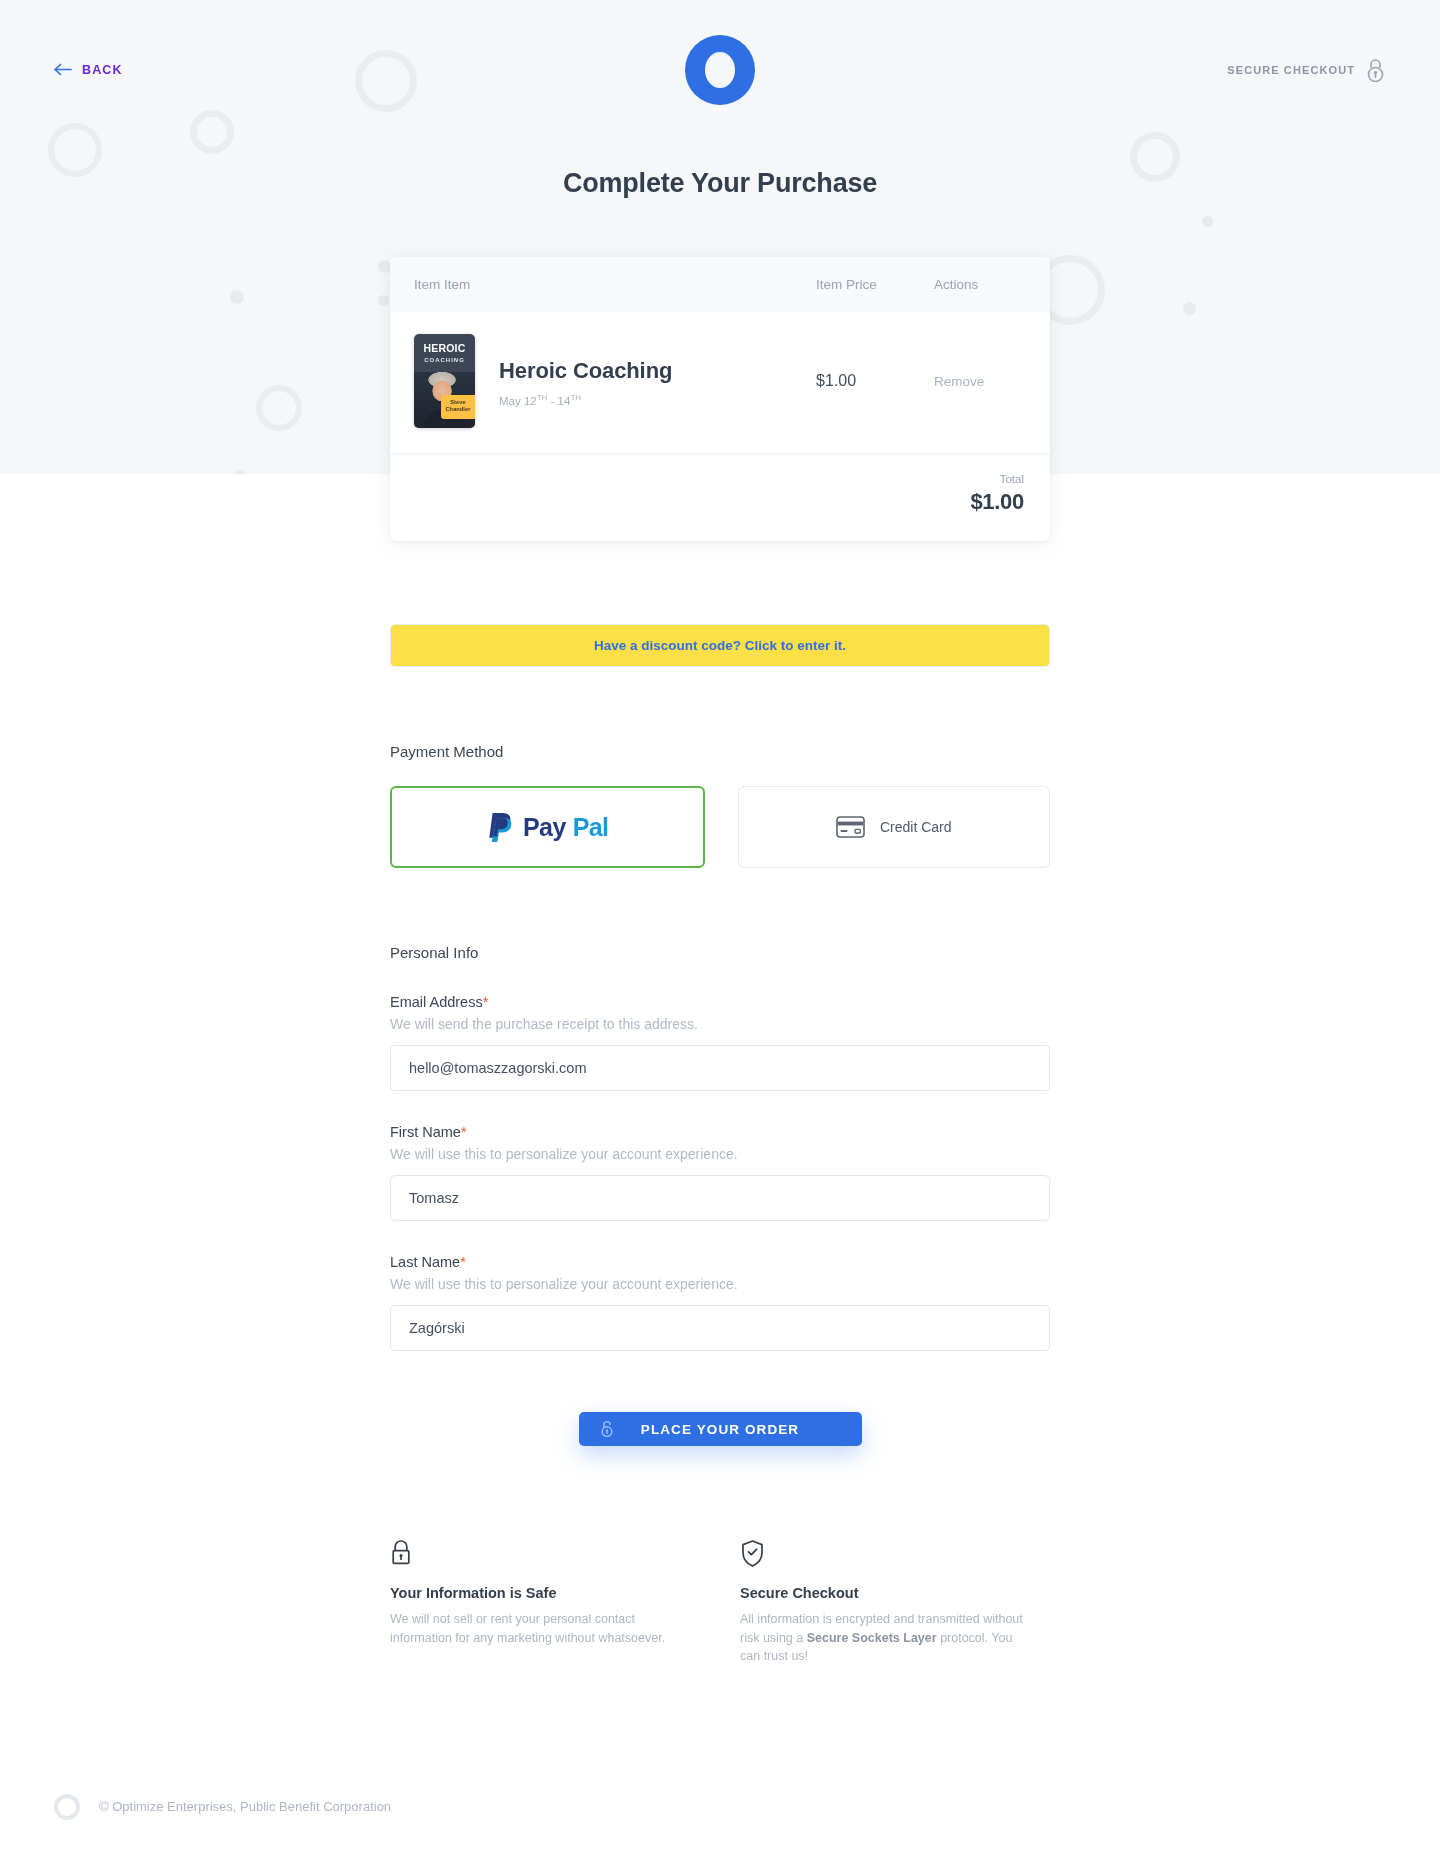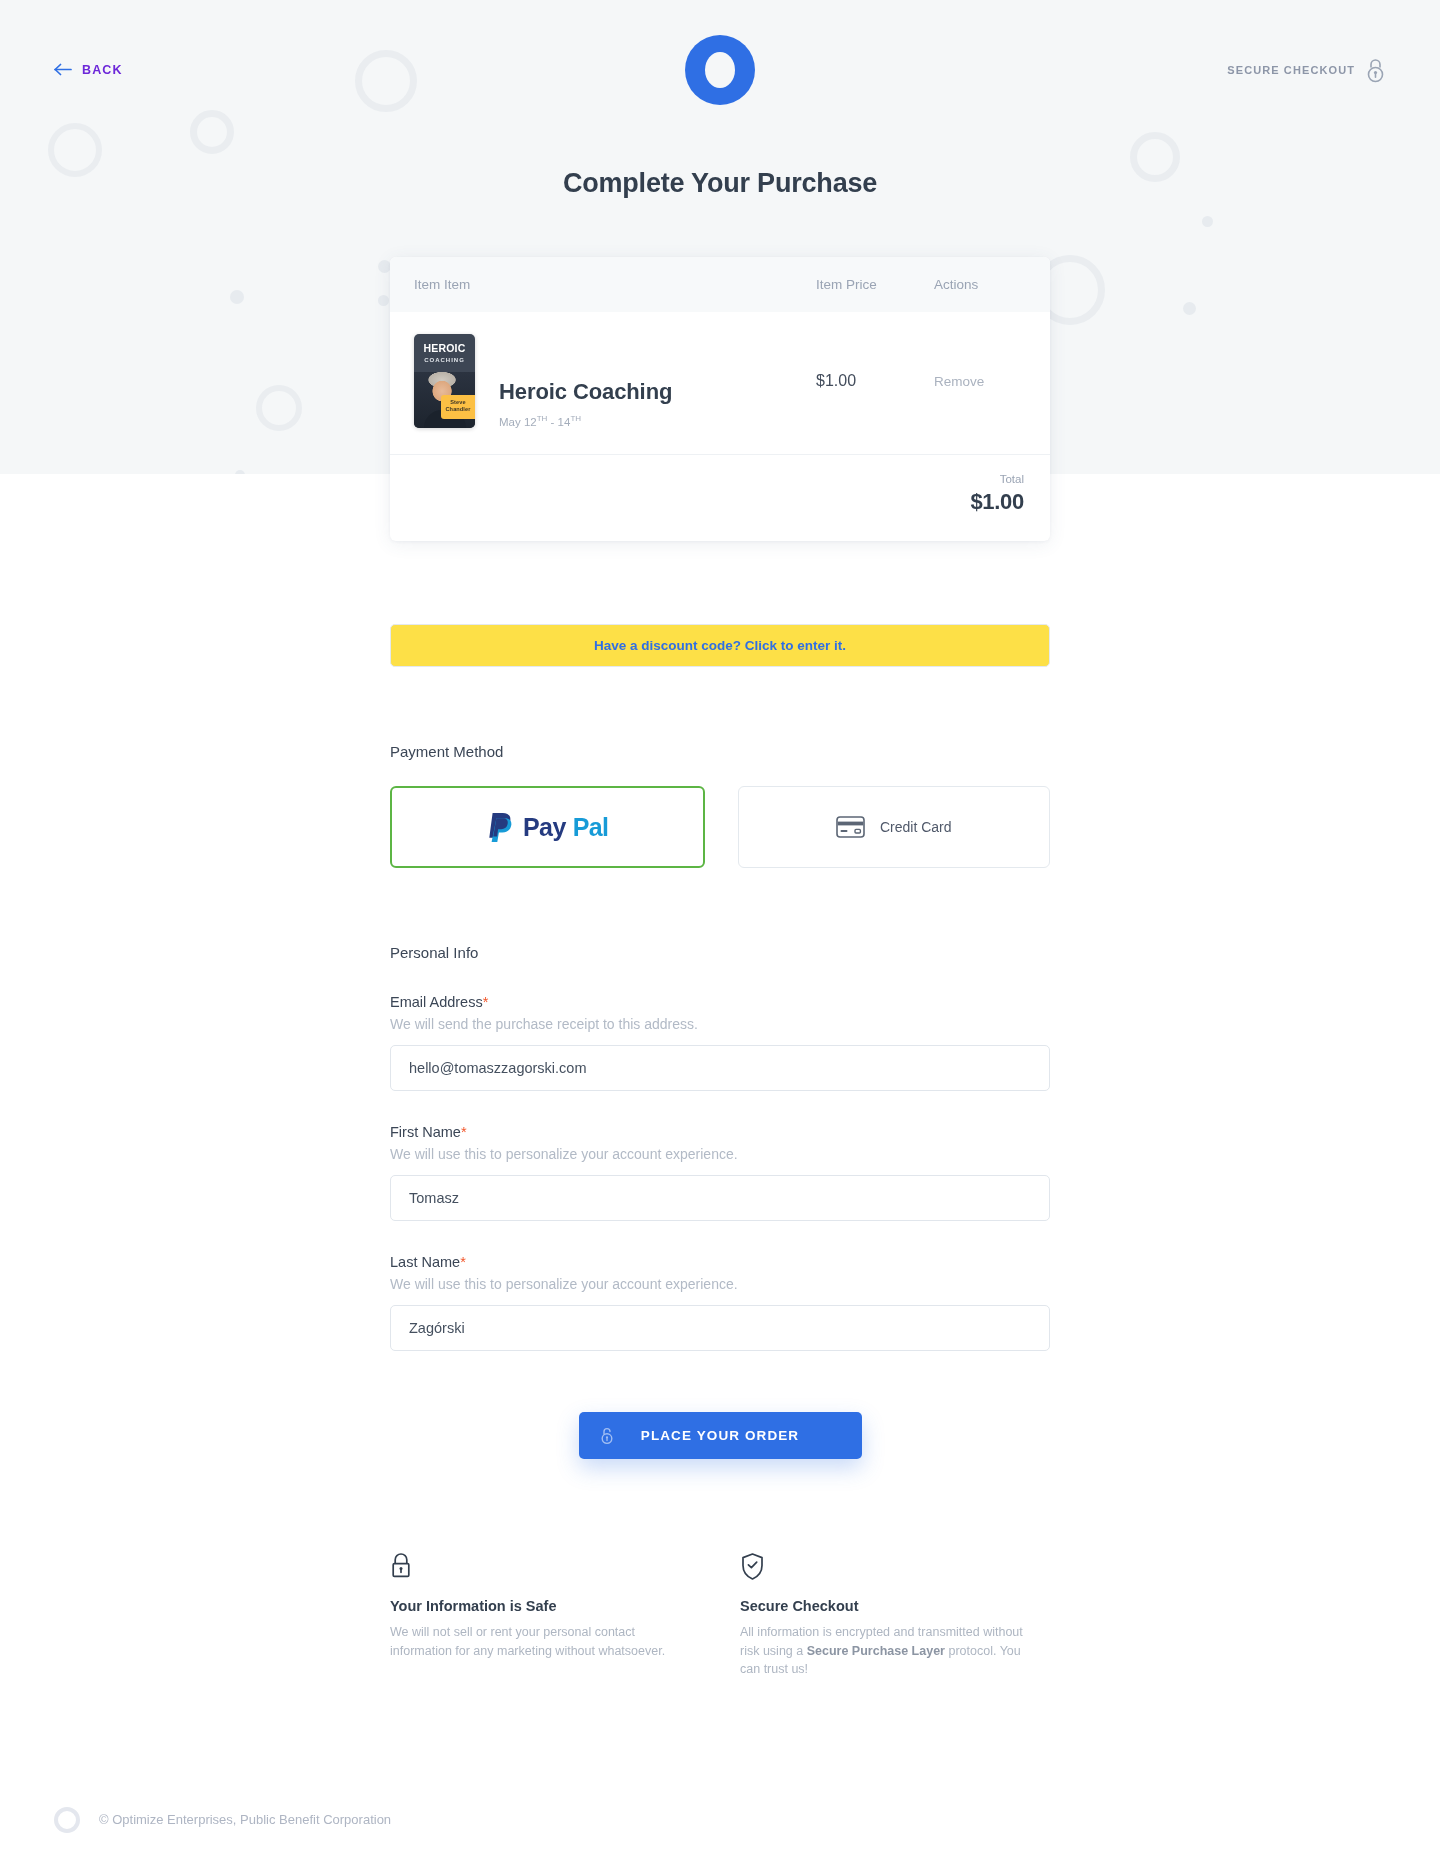--- a/index.html
+++ b/index.html
@@ -131,21 +131,21 @@
 
   .cart-row {
     display: flex;
     align-items: center;
     padding: 22px 24px 26px 24px;
     min-height: 128px;
   }
   .item-cell {
     flex: 1;
     display: flex;
-    align-items: flex-end;
+    align-items: center;
     gap: 24px;
   }
 
   .thumb {
     position: relative;
     width: 61px; height: 94px;
     border-radius: 5px;
     background: #3d4654;
     overflow: hidden;
     flex: none;
@@ -328,21 +328,21 @@
 
   
   .order-wrap {
     margin-top: 61px;
     display: flex;
     justify-content: center;
   }
   .order-btn {
     position: relative;
     width: 283px;
-    height: 47px;
+    height: 34px;
     border: none;
     border-radius: 5px;
     background: #2f6fe4;
     color: #ffffff;
     font-family: inherit;
     font-size: 13.5px;
     font-weight: 700;
     letter-spacing: 1.1px;
     cursor: pointer;
     box-shadow: 0 9px 22px rgba(47,111,228,.26);
@@ -553,21 +553,21 @@
         <div class="trust-title">Your Information is Safe</div>
         <div class="trust-text">We will not sell or rent your personal contact information for any marketing without whatsoever.</div>
       </div>
 
       <div class="trust-col">
         <svg class="trust-icon" width="25" height="30" viewBox="0 0 25 30" fill="none">
           <path d="M12.5 2L22 5.6V13.4C22 19.4 18.1 24.4 12.5 27C6.9 24.4 3 19.4 3 13.4V5.6L12.5 2Z" stroke="#333f4e" stroke-width="1.7" stroke-linejoin="round"></path>
           <path d="M8.4 12.8L11.4 15.7L16.7 10.2" stroke="#333f4e" stroke-width="1.7" stroke-linecap="round" stroke-linejoin="round"></path>
         </svg>
         <div class="trust-title">Secure Checkout</div>
-        <div class="trust-text"><span>All information is encrypted and transmitted without risk using a </span><b>Secure Purchase Layer</b><span> protocol. You can trust us!</span></div>
+        <div class="trust-text"><span>All information is encrypted and transmitted without risk using a </span><b>Secure Sockets Layer</b><span> protocol. You can trust us!</span></div>
       </div>
     </div>
   </div>
 
   <div class="footer">
     <div class="footer-logo"></div>
     <div class="footer-text">© Optimize Enterprises, Public Benefit Corporation</div>
   </div>
 
 </div>

